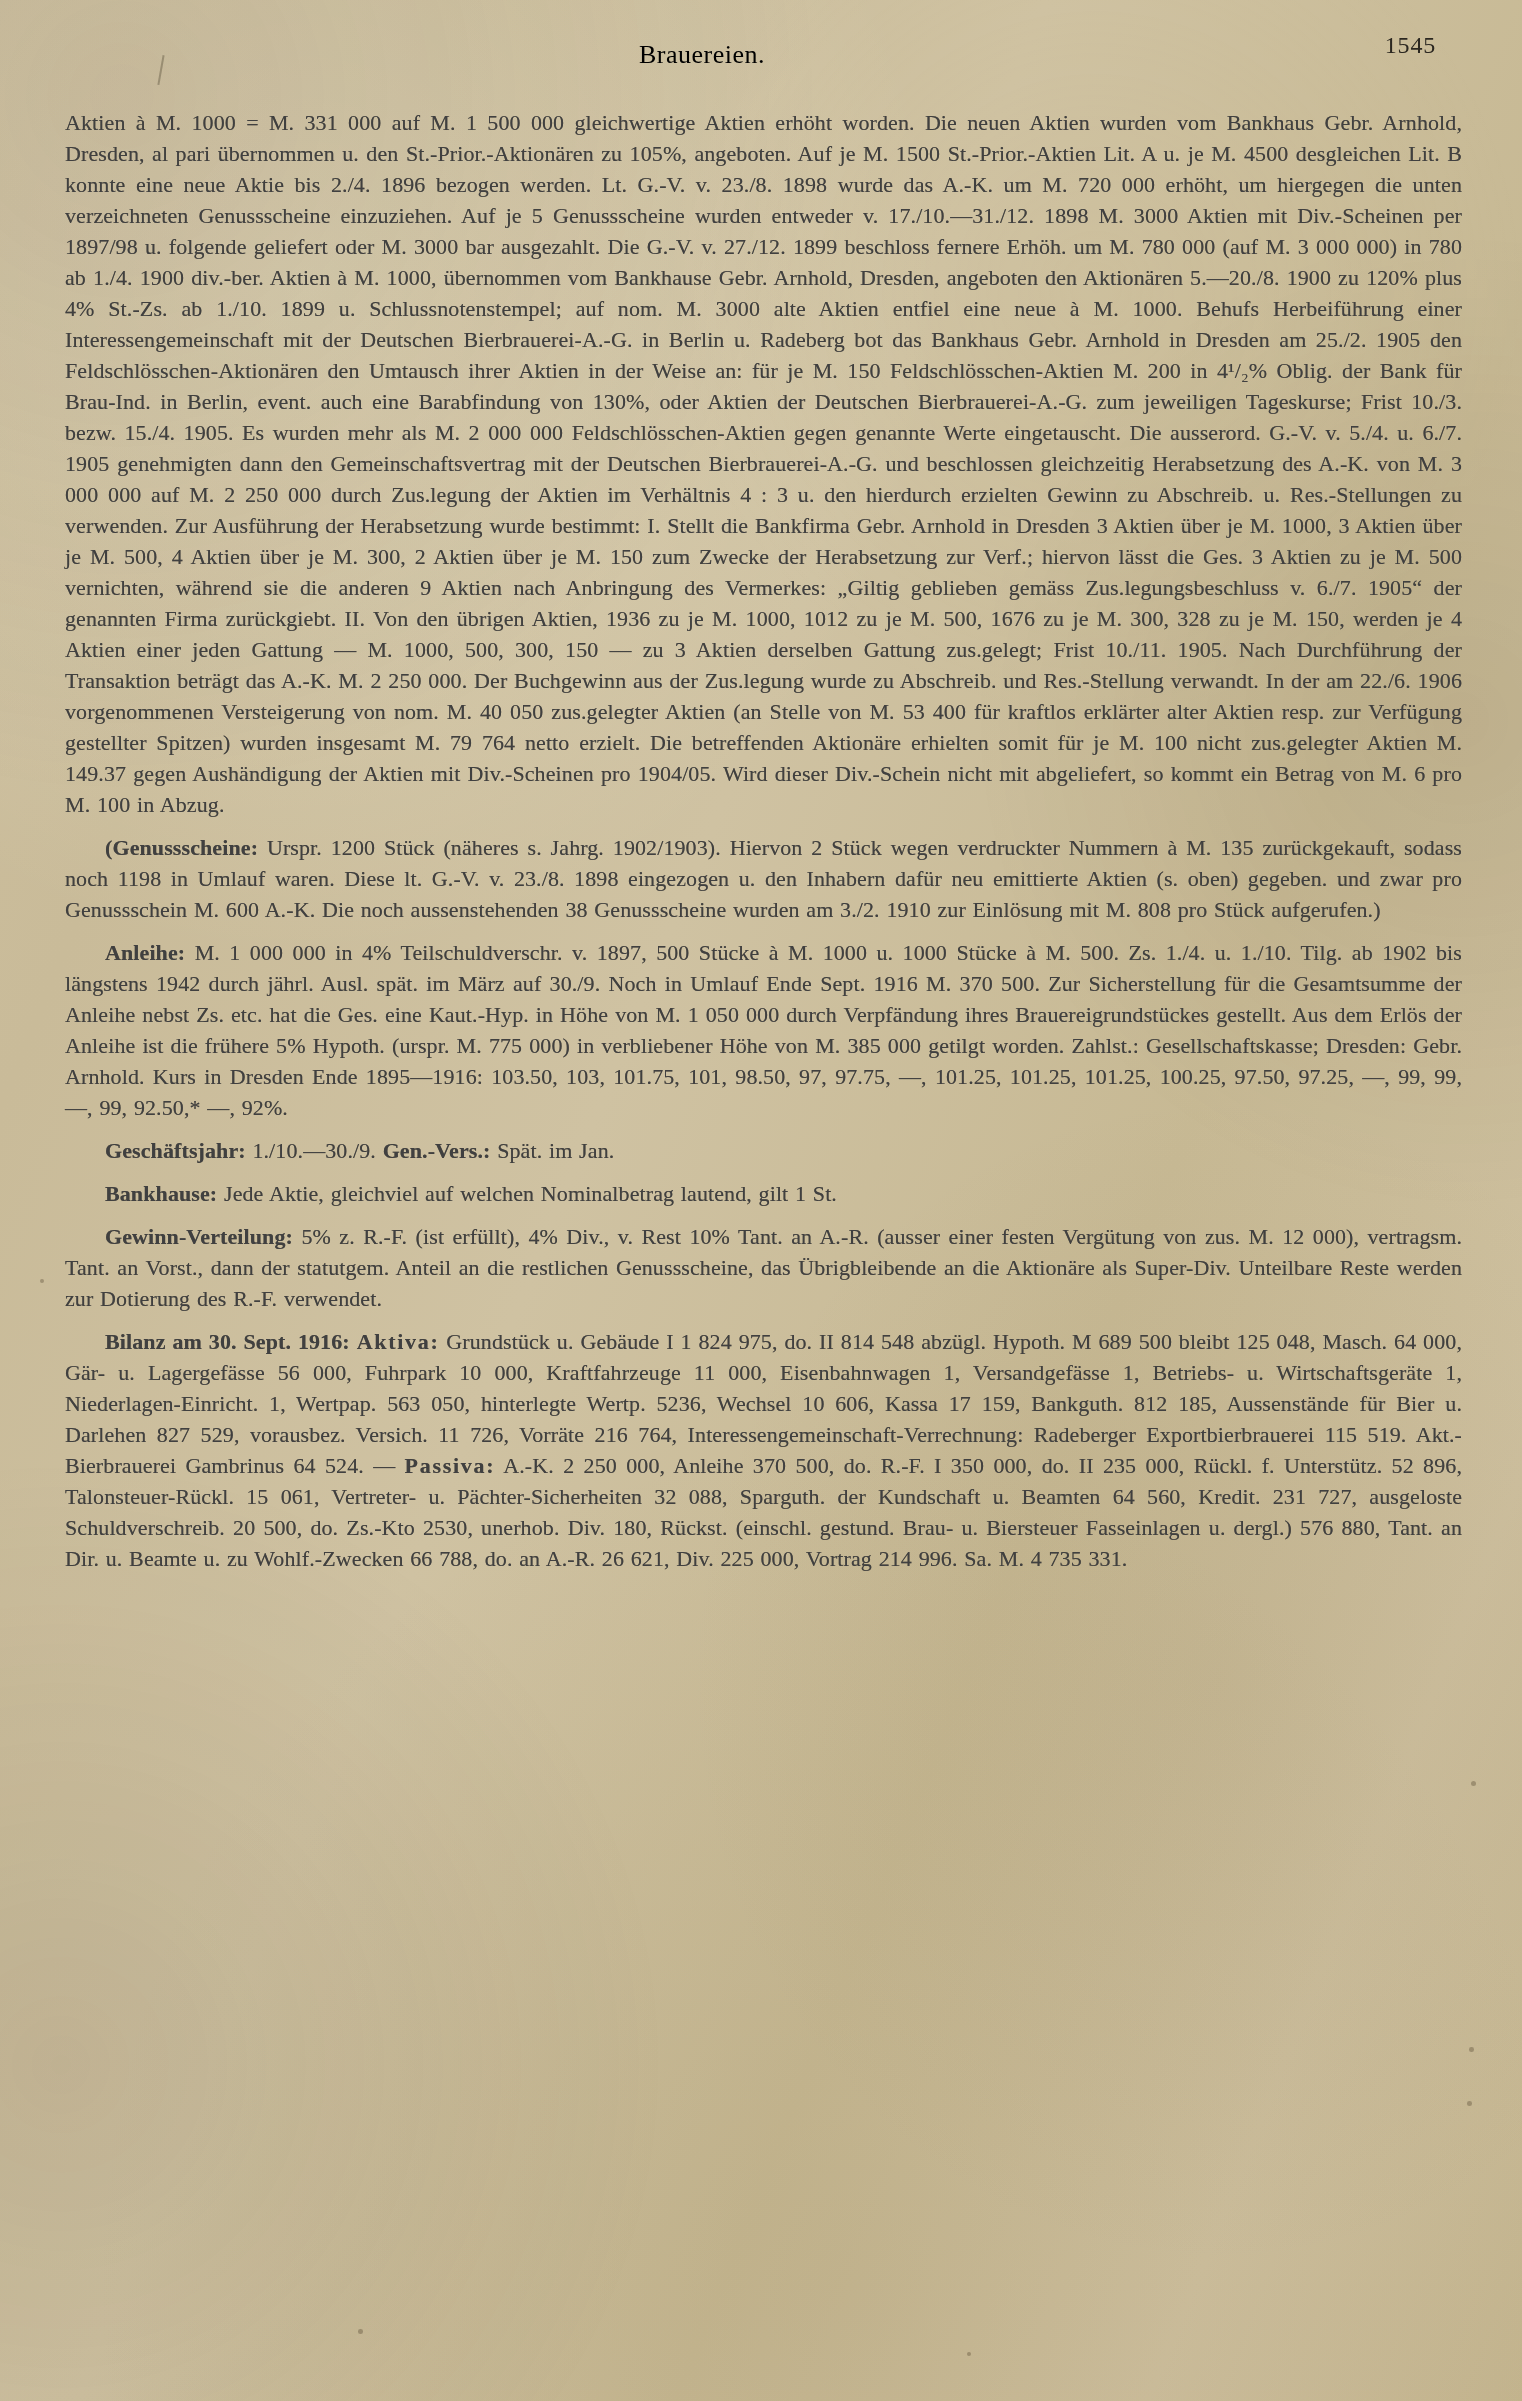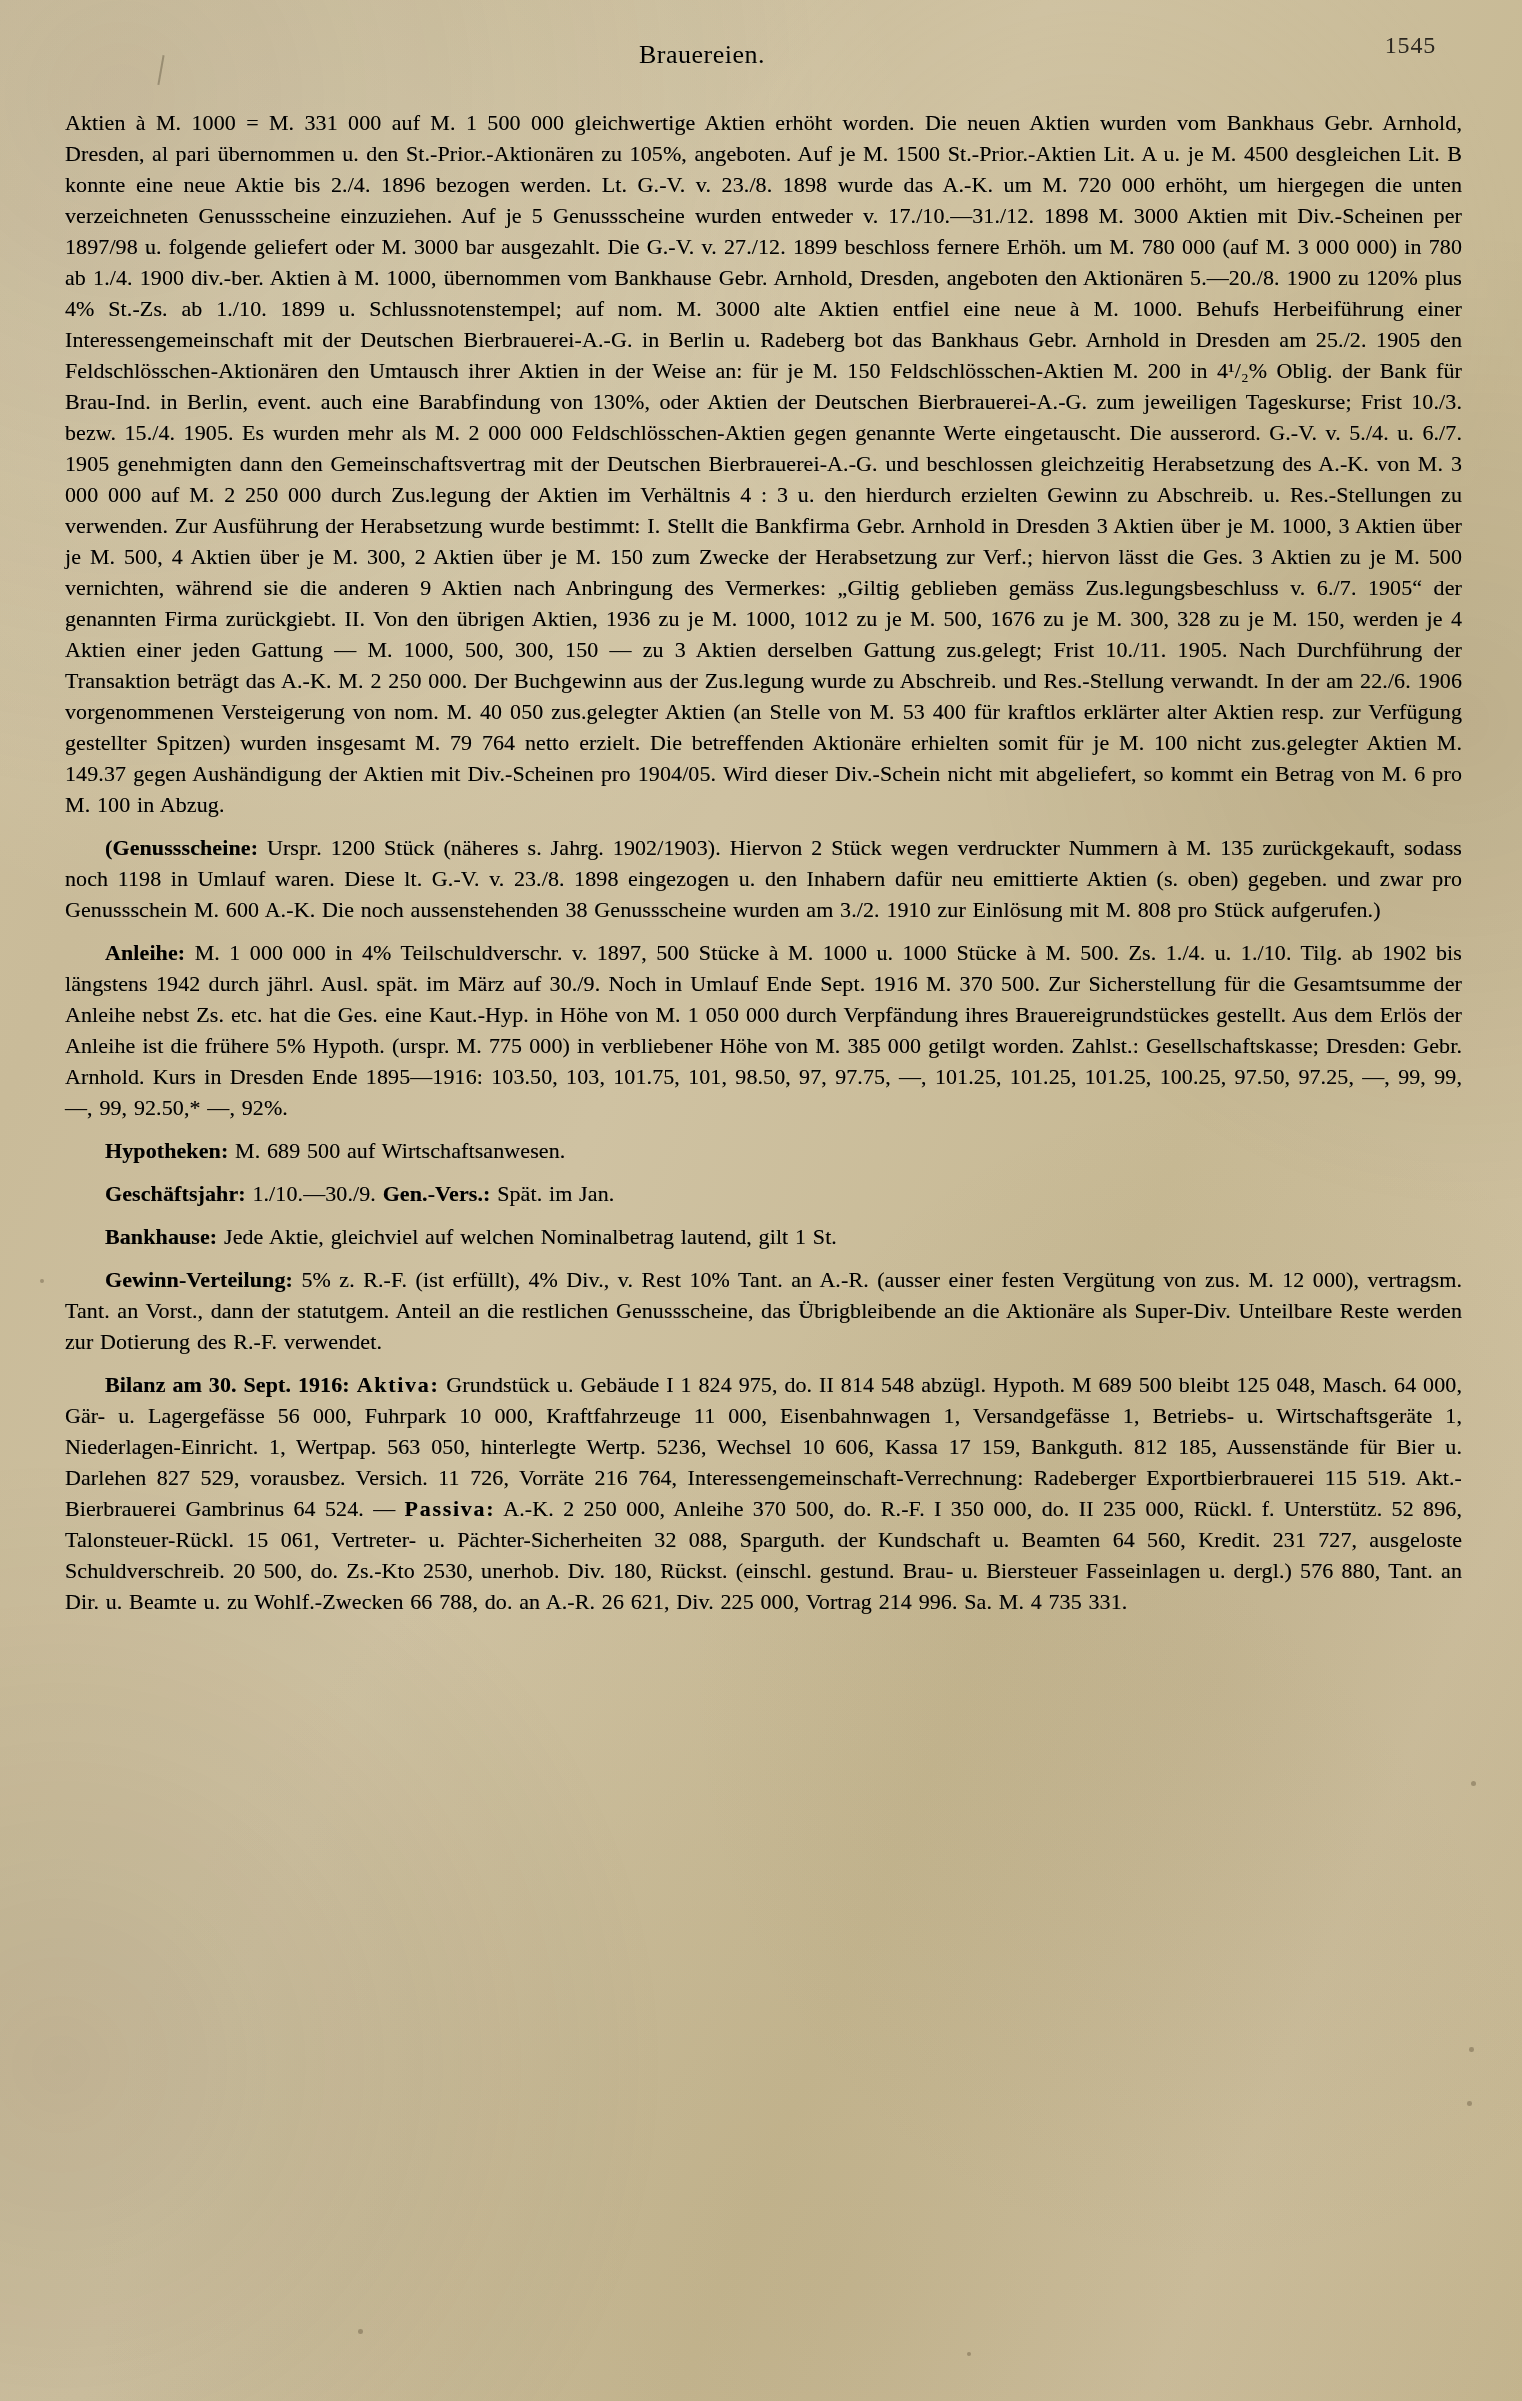--- a/index.html
+++ b/index.html
@@ -86,21 +86,21 @@
   .body-col {
     position: absolute;
     left: 65px;
     top: 107px;
     width: 1397px;
   }
   p.para {
     margin: 0;
     font-size: 22px;
     line-height: 31px;
-    color: #000000;
+    color: #404040;
     text-align: justify;
     text-justify: inter-word;
     letter-spacing: 0.1px;
     word-spacing: 1.1px;
     font-family: "Liberation Serif", serif;
     text-shadow: 0 0 0.5px rgba(40,34,24,0.45);
   }
   p.para + p.para {
     margin-top: 12px;
   }
@@ -128,21 +128,20 @@
   <div class="header">
     <div class="header-tick"></div>
     <div class="header-title">Brauereien.</div>
     <div class="header-page">1545</div>
   </div>
 
   <div class="body-col">
     <p class="para">Aktien à M. 1000 = M. 331 000 auf M. 1 500 000 gleichwertige Aktien erhöht worden. Die neuen Aktien wurden vom Bankhaus Gebr. Arnhold, Dresden, al pari übernommen u. den St.-Prior.-Aktionären zu 105%, angeboten. Auf je M. 1500 St.-Prior.-Aktien Lit. A u. je M. 4500 desgleichen Lit. B konnte eine neue Aktie bis 2./4. 1896 bezogen werden. Lt. G.-V. v. 23./8. 1898 wurde das A.-K. um M. 720 000 erhöht, um hiergegen die unten verzeichneten Genussscheine einzuziehen. Auf je 5 Genussscheine wurden entweder v. 17./10.—31./12. 1898 M. 3000 Aktien mit Div.-Scheinen per 1897/98 u. folgende geliefert oder M. 3000 bar ausgezahlt. Die G.-V. v. 27./12. 1899 beschloss fernere Erhöh. um M. 780 000 (auf M. 3 000 000) in 780 ab 1./4. 1900 div.-ber. Aktien à M. 1000, übernommen vom Bankhause Gebr. Arnhold, Dresden, angeboten den Aktionären 5.—20./8. 1900 zu 120% plus 4% St.-Zs. ab 1./10. 1899 u. Schlussnotenstempel; auf nom. M. 3000 alte Aktien entfiel eine neue à M. 1000. Behufs Herbeiführung einer Interessengemeinschaft mit der Deutschen Bierbrauerei-A.-G. in Berlin u. Radeberg bot das Bankhaus Gebr. Arnhold in Dresden am 25./2. 1905 den Feldschlösschen-Aktionären den Umtausch ihrer Aktien in der Weise an: für je M. 150 Feldschlösschen-Aktien M. 200 in 4¹/₂% Oblig. der Bank für Brau-Ind. in Berlin, event. auch eine Barabfindung von 130%, oder Aktien der Deutschen Bierbrauerei-A.-G. zum jeweiligen Tageskurse; Frist 10./3. bezw. 15./4. 1905. Es wurden mehr als M. 2 000 000 Feldschlösschen-Aktien gegen genannte Werte eingetauscht. Die ausserord. G.-V. v. 5./4. u. 6./7. 1905 genehmigten dann den Gemeinschaftsvertrag mit der Deutschen Bierbrauerei-A.-G. und beschlossen gleichzeitig Herabsetzung des A.-K. von M. 3 000 000 auf M. 2 250 000 durch Zus.legung der Aktien im Verhältnis 4 : 3 u. den hierdurch erzielten Gewinn zu Abschreib. u. Res.-Stellungen zu verwenden. Zur Ausführung der Herabsetzung wurde bestimmt: I. Stellt die Bankfirma Gebr. Arnhold in Dresden 3 Aktien über je M. 1000, 3 Aktien über je M. 500, 4 Aktien über je M. 300, 2 Aktien über je M. 150 zum Zwecke der Herabsetzung zur Verf.; hiervon lässt die Ges. 3 Aktien zu je M. 500 vernichten, während sie die anderen 9 Aktien nach Anbringung des Vermerkes: „Giltig geblieben gemäss Zus.legungsbeschluss v. 6./7. 1905“ der genannten Firma zurückgiebt. II. Von den übrigen Aktien, 1936 zu je M. 1000, 1012 zu je M. 500, 1676 zu je M. 300, 328 zu je M. 150, werden je 4 Aktien einer jeden Gattung — M. 1000, 500, 300, 150 — zu 3 Aktien derselben Gattung zus.gelegt; Frist 10./11. 1905. Nach Durchführung der Transaktion beträgt das A.-K. M. 2 250 000. Der Buchgewinn aus der Zus.legung wurde zu Abschreib. und Res.-Stellung verwandt. In der am 22./6. 1906 vorgenommenen Versteigerung von nom. M. 40 050 zus.gelegter Aktien (an Stelle von M. 53 400 für kraftlos erklärter alter Aktien resp. zur Verfügung gestellter Spitzen) wurden insgesamt M. 79 764 netto erzielt. Die betreffenden Aktionäre erhielten somit für je M. 100 nicht zus.gelegter Aktien M. 149.37 gegen Aushändigung der Aktien mit Div.-Scheinen pro 1904/05. Wird dieser Div.-Schein nicht mit abgeliefert, so kommt ein Betrag von M. 6 pro M. 100 in Abzug.</p>
     <p class="para indent"><span class="b">(Genussscheine:</span> Urspr. 1200 Stück (näheres s. Jahrg. 1902/1903). Hiervon 2 Stück wegen verdruckter Nummern à M. 135 zurückgekauft, sodass noch 1198 in Umlauf waren. Diese lt. G.-V. v. 23./8. 1898 eingezogen u. den Inhabern dafür neu emittierte Aktien (s. oben) gegeben. und zwar pro Genussschein M. 600 A.-K. Die noch aussenstehenden 38 Genussscheine wurden am 3./2. 1910 zur Einlösung mit M. 808 pro Stück aufgerufen.)</p>
     <p class="para indent"><span class="b">Anleihe:</span> M. 1 000 000 in 4% Teilschuldverschr. v. 1897, 500 Stücke à M. 1000 u. 1000 Stücke à M. 500. Zs. 1./4. u. 1./10. Tilg. ab 1902 bis längstens 1942 durch jährl. Ausl. spät. im März auf 30./9. Noch in Umlauf Ende Sept. 1916 M. 370 500. Zur Sicherstellung für die Gesamtsumme der Anleihe nebst Zs. etc. hat die Ges. eine Kaut.-Hyp. in Höhe von M. 1 050 000 durch Verpfändung ihres Brauereigrundstückes gestellt. Aus dem Erlös der Anleihe ist die frühere 5% Hypoth. (urspr. M. 775 000) in verbliebener Höhe von M. 385 000 getilgt worden. Zahlst.: Gesellschaftskasse; Dresden: Gebr. Arnhold. Kurs in Dresden Ende 1895—1916: 103.50, 103, 101.75, 101, 98.50, 97, 97.75, —, 101.25, 101.25, 101.25, 100.25, 97.50, 97.25, —, 99, 99, —, 99, 92.50,* —, 92%.</p>
-    <p class="para indent lastline-left"><span class="b">Hypotheken:</span> M. 689 500 auf Wirtschaftsanwesen.</p>
     <p class="para indent lastline-left"><span class="b">Geschäftsjahr:</span> 1./10.—30./9. <span class="b">Gen.-Vers.:</span> Spät. im Jan.</p>
     <p class="para indent lastline-left"><span class="b">Bankhause:</span> Jede Aktie, gleichviel auf welchen Nominalbetrag lautend, gilt 1 St.</p>
     <p class="para indent"><span class="b">Gewinn-Verteilung:</span> 5% z. R.-F. (ist erfüllt), 4% Div., v. Rest 10% Tant. an A.-R. (ausser einer festen Vergütung von zus. M. 12 000), vertragsm. Tant. an Vorst., dann der statutgem. Anteil an die restlichen Genussscheine, das Übrigbleibende an die Aktionäre als Super-Div. Unteilbare Reste werden zur Dotierung des R.-F. verwendet.</p>
     <p class="para indent"><span class="b">Bilanz am 30. Sept. 1916:</span> <span class="b spaced">Aktiva:</span> Grundstück u. Gebäude I 1 824 975, do. II 814 548 abzügl. Hypoth. M 689 500 bleibt 125 048, Masch. 64 000, Gär- u. Lagergefässe 56 000, Fuhrpark 10 000, Kraftfahrzeuge 11 000, Eisenbahnwagen 1, Versandgefässe 1, Betriebs- u. Wirtschaftsgeräte 1, Niederlagen-Einricht. 1, Wertpap. 563 050, hinterlegte Wertp. 5236, Wechsel 10 606, Kassa 17 159, Bankguth. 812 185, Aussenstände für Bier u. Darlehen 827 529, vorausbez. Versich. 11 726, Vorräte 216 764, Interessengemeinschaft-Verrechnung: Radeberger Exportbierbrauerei 115 519. Akt.-Bierbrauerei Gambrinus 64 524. — <span class="b spaced">Passiva:</span> A.-K. 2 250 000, Anleihe 370 500, do. R.-F. I 350 000, do. II 235 000, Rückl. f. Unterstütz. 52 896, Talonsteuer-Rückl. 15 061, Vertreter- u. Pächter-Sicherheiten 32 088, Sparguth. der Kundschaft u. Beamten 64 560, Kredit. 231 727, ausgeloste Schuldverschreib. 20 500, do. Zs.-Kto 2530, unerhob. Div. 180, Rückst. (einschl. gestund. Brau- u. Biersteuer Fasseinlagen u. dergl.) 576 880, Tant. an Dir. u. Beamte u. zu Wohlf.-Zwecken 66 788, do. an A.-R. 26 621, Div. 225 000, Vortrag 214 996. Sa. M. 4 735 331.</p>
   </div>
 
   <div class="speck" style="left:1471px; top:1781px; width:5.3px; height:5.3px;"></div>
   <div class="speck" style="left:1469px; top:2047px; width:4.6px; height:4.6px;"></div>
   <div class="speck" style="left:1467px; top:2101px; width:4.6px; height:4.6px;"></div>
   <div class="speck" style="left:40px; top:1279px; width:3.8px; height:3.8px;"></div>

